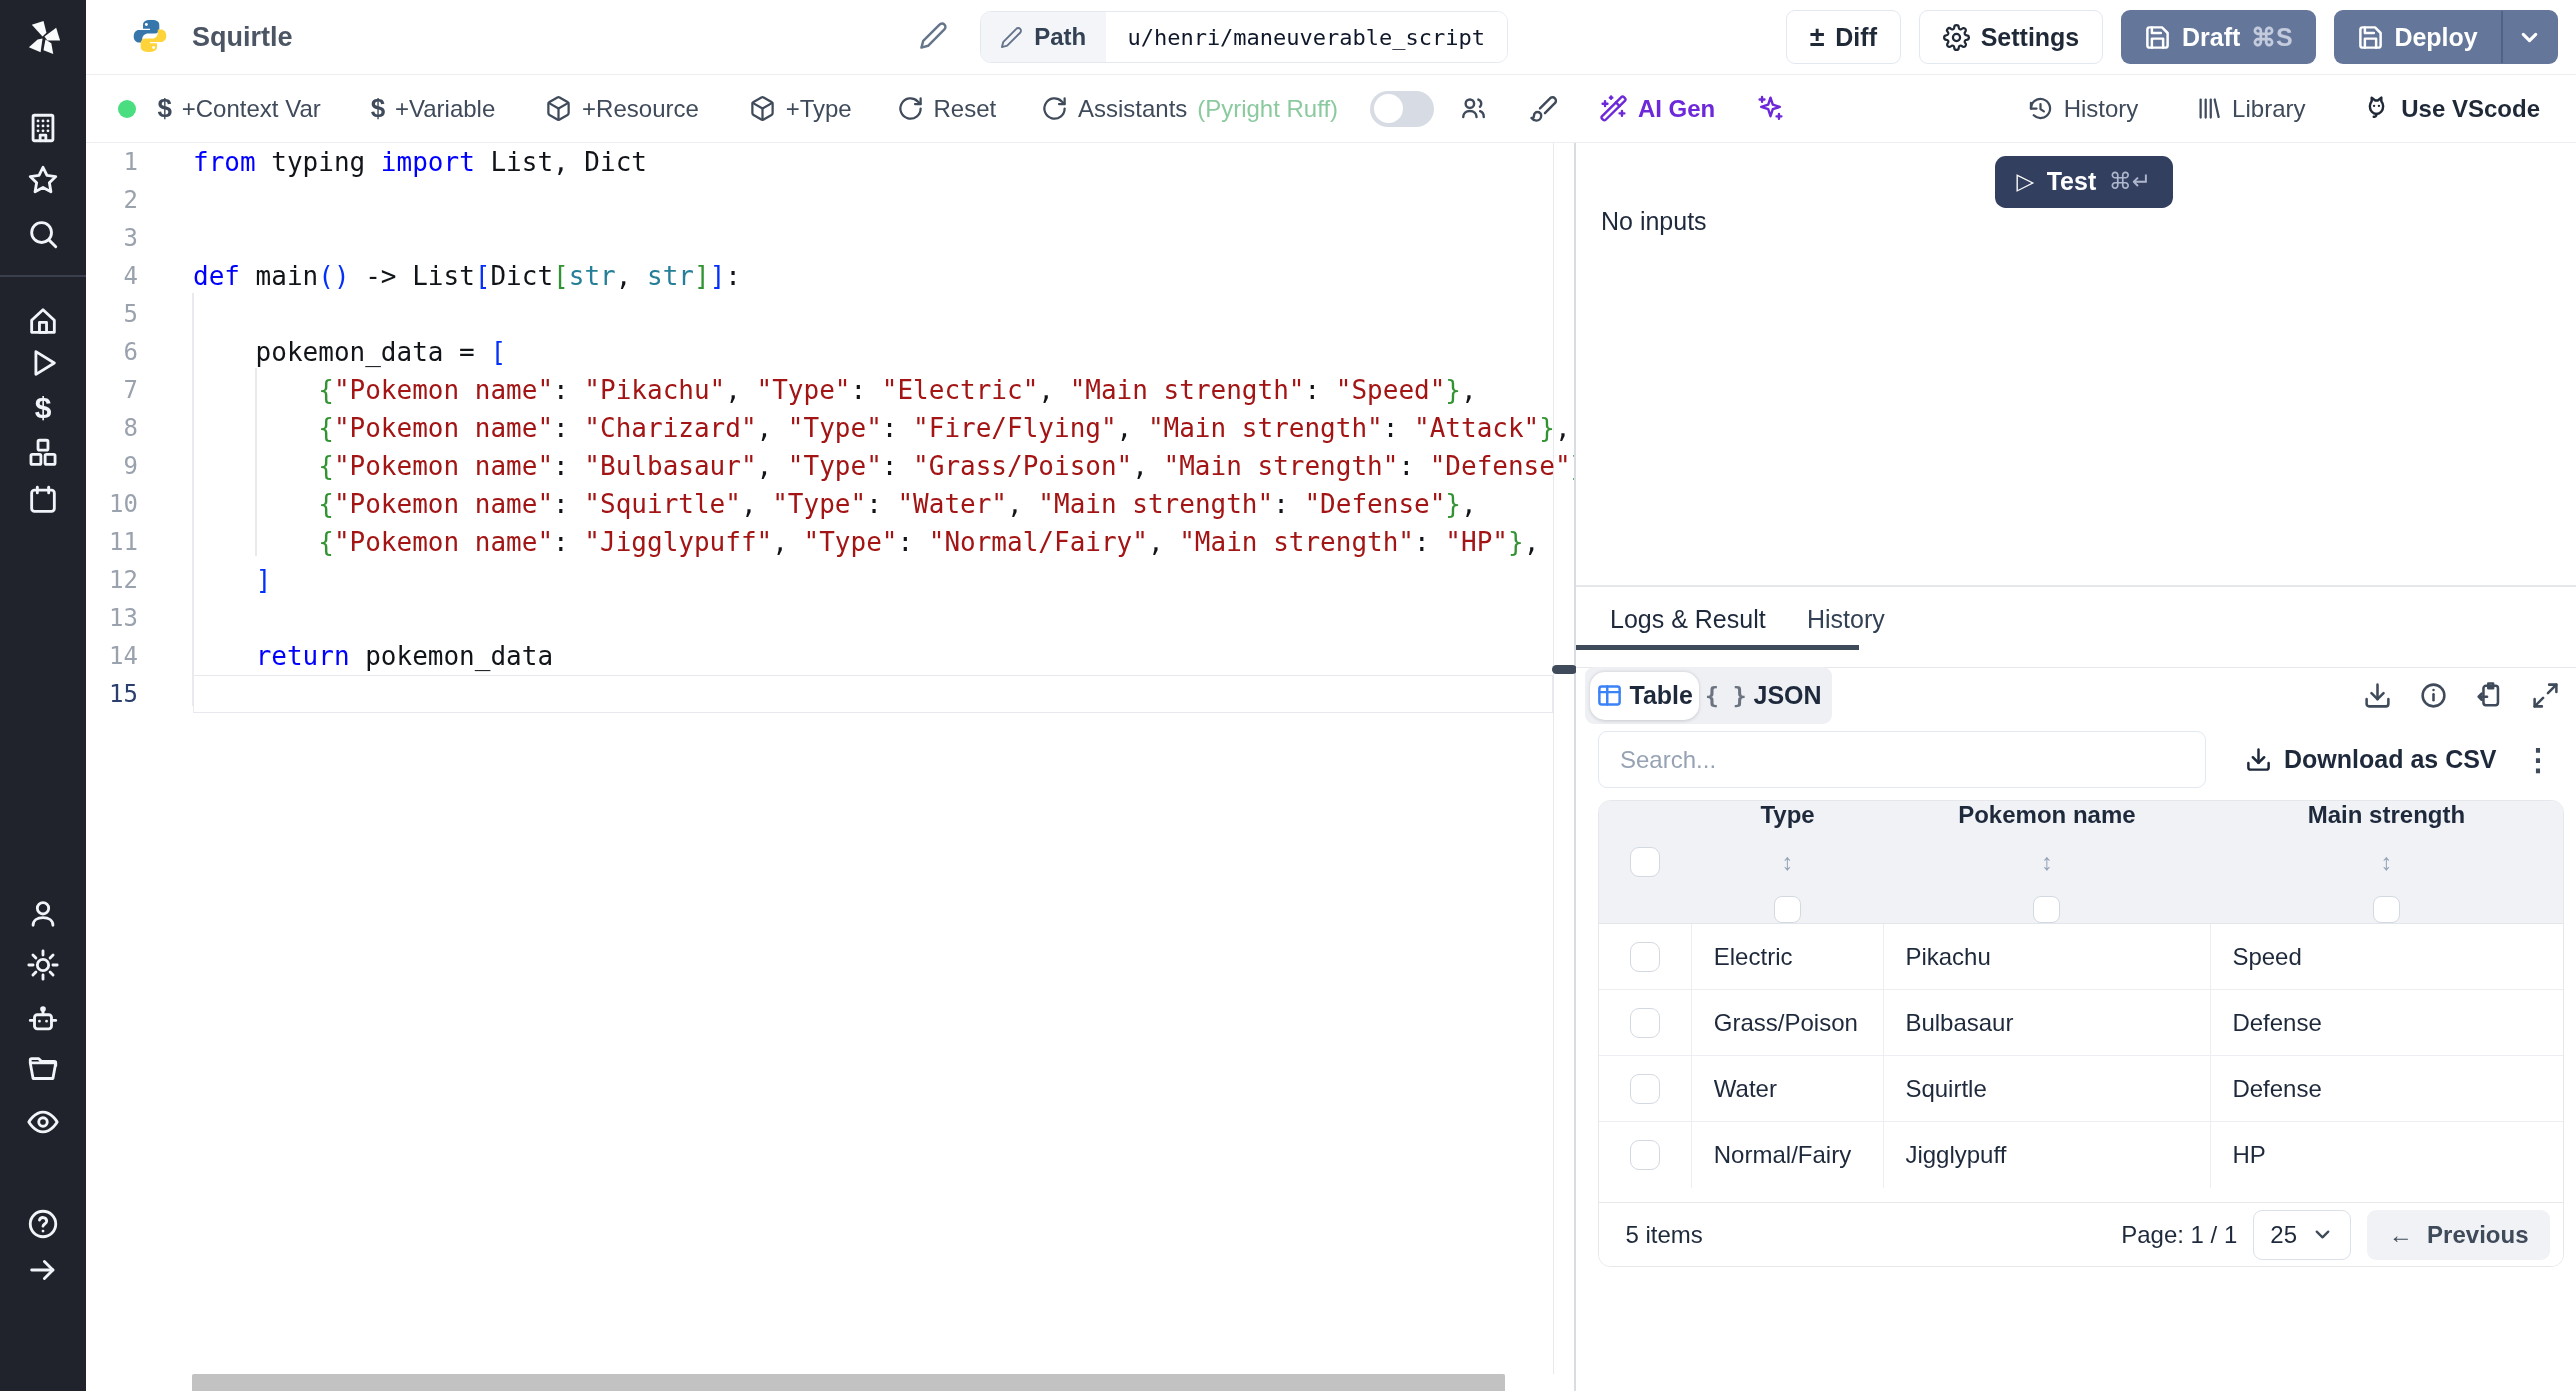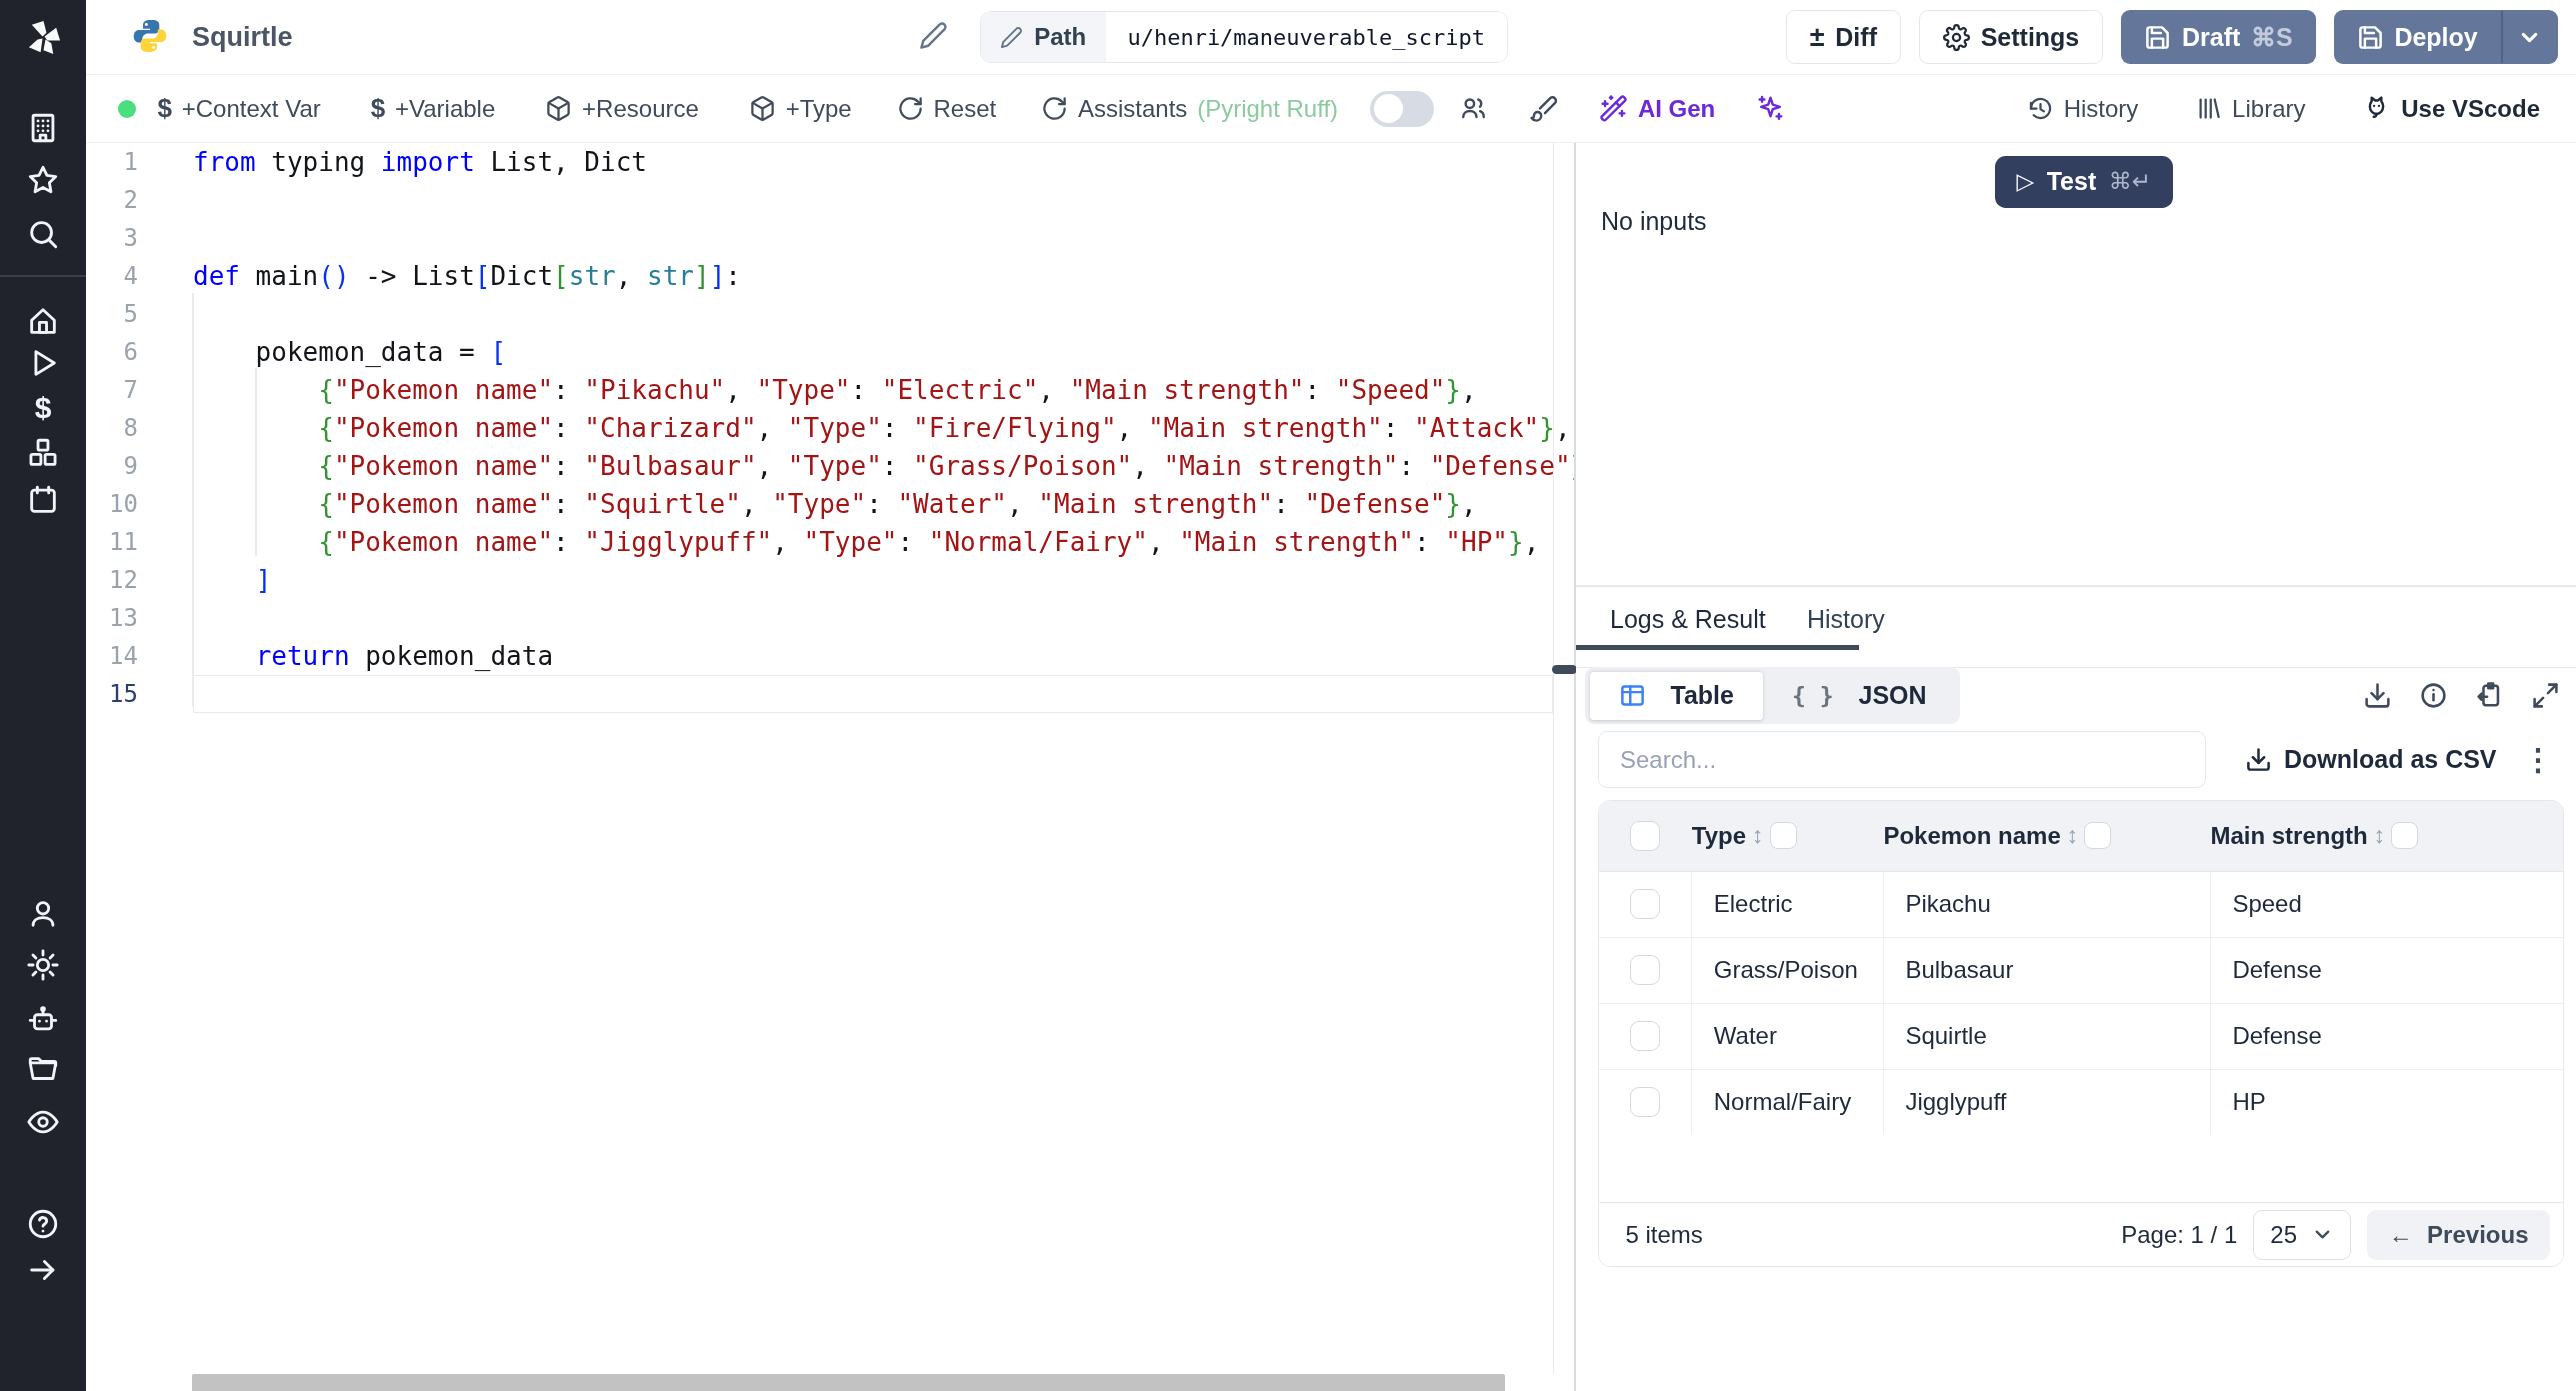--- a/index.html
+++ b/index.html
@@ -74,38 +74,38 @@
   #run-divider { position:absolute; left:0; top:442px; width:1000px; height:1.8px; background:#e5e7eb; }
 
   #tabs { position:absolute; left:0; top:445px; width:1000px; height:80px; border-bottom:1.8px solid #e5e7eb; }
   .tab { position:absolute; top:0; height:63px; display:flex; align-items:center; font-size:25px; color:#1e293b; cursor:pointer; }
   #tab-logs { left:34px; font-weight:500; }
   #tab-history { left:231px; color:#334155; }
   #tab-underline { position:absolute; left:0; top:57px; width:283px; height:5.4px; background:#3f4a5a; }
 
   #result-toolbar { position:absolute; left:0; top:524px; width:1000px; height:57px; display:flex; align-items:center; }
   #seg { display:flex; align-items:center; background:#eef0f3; border-radius:9px; padding:4.5px; margin-left:9px; height:57px; }
-  .seg-opt { display:flex; align-items:center; gap:25px; font-size:25px; font-weight:600; color:#1e293b; padding:0 29px; height:48px; border-radius:4px; cursor:pointer; }
+  .seg-opt { display:flex; align-items:center; gap:7px; font-size:25px; font-weight:600; color:#1e293b; padding:0 6px; height:48px; border-radius:15px; cursor:pointer; }
   .seg-opt.on { background:#fff; box-shadow:0 0.9px 3.6px rgba(15,23,42,.18); }
   .braces { color:#6b7280; font-family:"DejaVu Sans Mono", monospace; font-size:23px; font-weight:700; }
   #result-icons { margin-left:auto; margin-right:16px; display:flex; align-items:center; gap:27px; }
   #result-icons svg { stroke:#3f4a5a; fill:none; stroke-width:2.1; stroke-linecap:round; stroke-linejoin:round; cursor:pointer; }
 
   #search-row { position:absolute; left:0; top:587px; width:1000px; height:59px; display:flex; align-items:center; }
   #search-input { margin-left:21.5px; width:608px; height:57px; border:1.8px solid #e2e8f0; border-radius:9px; padding:0 21.5px;
     font-size:24px; color:#0f172a; outline:none; font-family:"Liberation Sans", sans-serif; }
   #search-input::placeholder { color:#97a3b4; }
   #csv-btn { display:flex; align-items:center; gap:12.5px; margin-left:39px; font-size:25px; font-weight:600; color:#1e293b; cursor:pointer; }
   #csv-btn svg { stroke:#1e293b; fill:none; stroke-width:2.2; stroke-linecap:round; stroke-linejoin:round; }
   #kebab { margin-left:auto; margin-right:23px; font-size:30px; color:#3f4a5a; cursor:pointer; font-weight:700; }
 
   #table-card { position:absolute; left:21.5px; top:657px; width:966px; height:467px; border:1.8px solid #e5e7eb; border-radius:12.5px; overflow:hidden; background:#fff; }
   table { border-collapse:collapse; width:100%; table-layout:fixed; }
   thead th { background:#f0f2f5; height:70px; text-align:left; font-size:24px; font-weight:700; color:#1e293b; border-bottom:1.8px solid #e3e6ea; }
-  .th-inner { display:flex; align-items:center; gap:6px; }
+  .th-inner { display:flex; align-items:center; gap:20px;flex-direction:column; }
   .sort-glyph { color:#94a3b8; font-size:23px; font-weight:400; cursor:pointer; }
   .cb { width:30px; height:30px; border:1.8px solid #d3d9e1; border-radius:9px; background:#fff; cursor:pointer; flex:none; }
   .cb.small { width:27px; height:27px; border-radius:8px; }
   td { height:66px; font-size:24px; color:#1e293b; border-bottom:1.8px solid #eceef1; border-left:1.8px solid #eceef1; }
   td:first-child { border-left:none; }
   .col-cb { width:93px; } .col-type { width:191px; } .col-name { width:326px; } .col-str { width:351px; }
   td .cb { margin:0 auto; }
   tbody tr:last-child td { border-bottom:none; }
   #table-footer { position:absolute; left:0; bottom:0; width:100%; height:64px; border-top:1.8px solid #e5e7eb; background:#fff;
     display:flex; align-items:center; }

